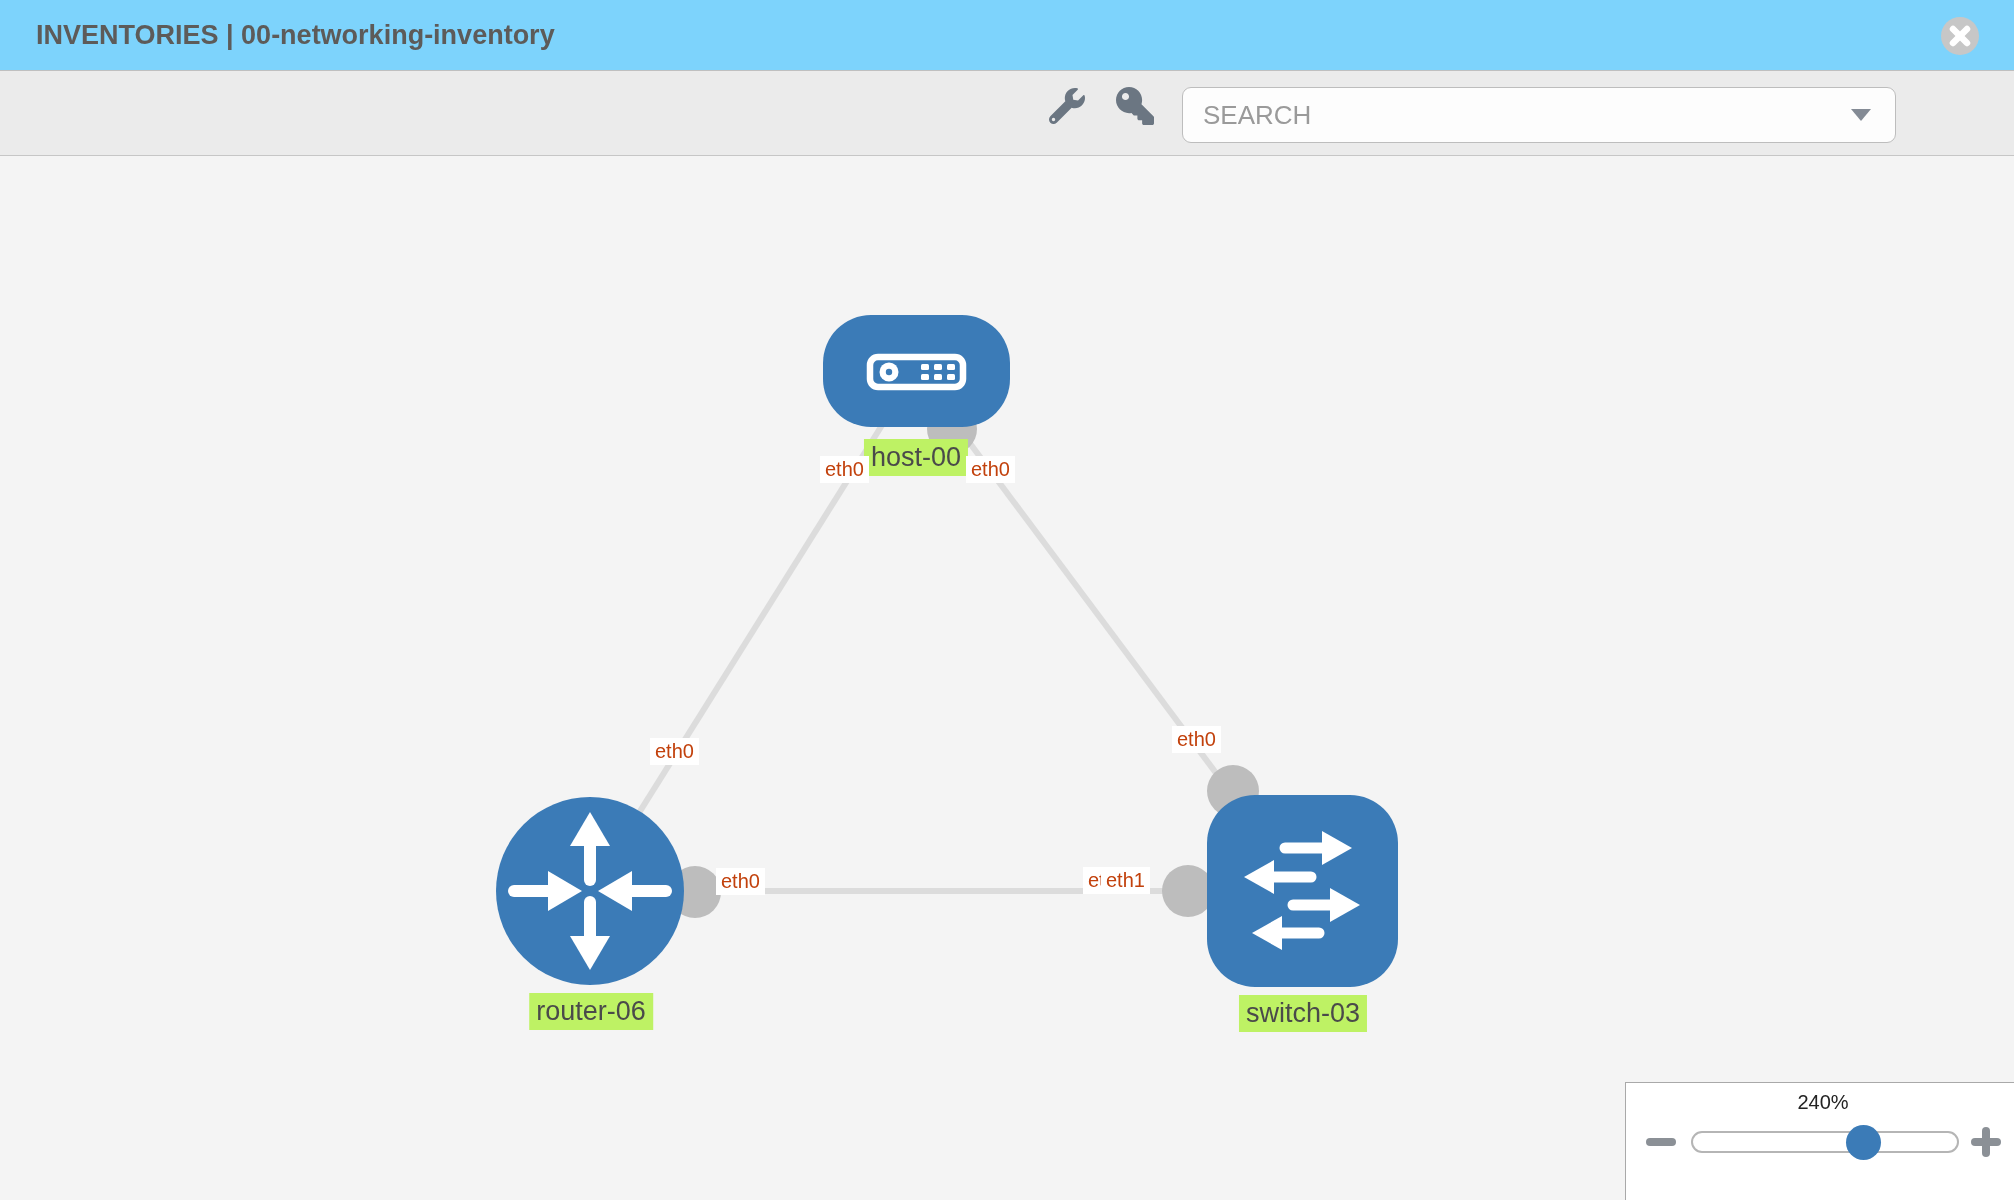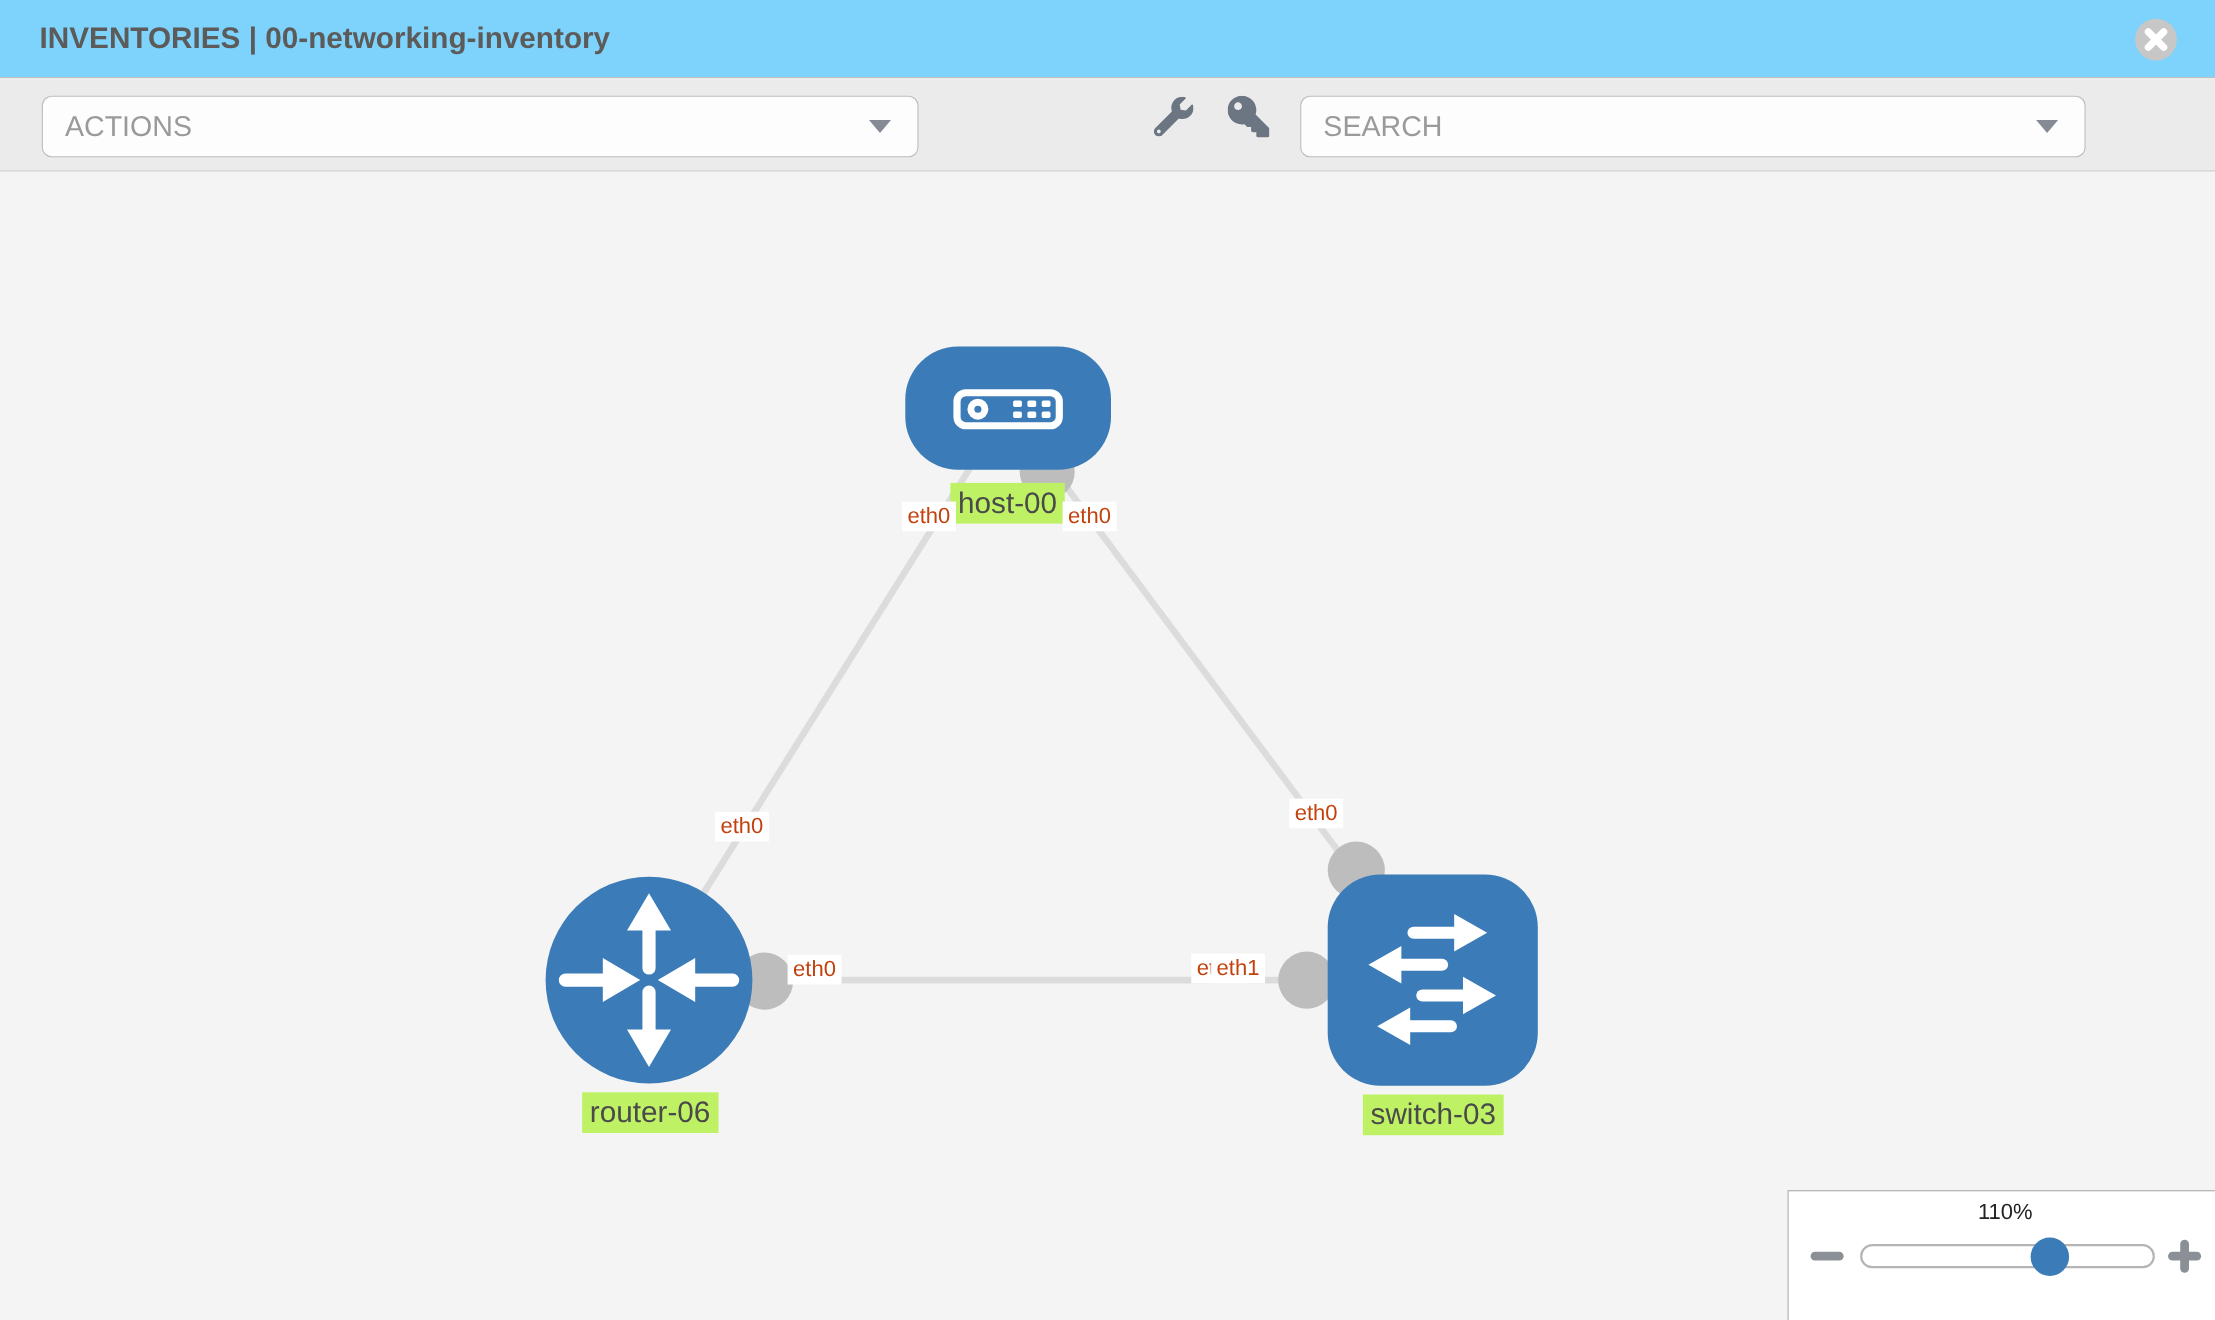--- a/index.html
+++ b/index.html
@@ -99,24 +99,20 @@
   <div class="close-btn">
     <svg width="38" height="38" viewBox="0 0 38 38">
       <line x1="12" y1="12" x2="26" y2="26" stroke="#ffffff" stroke-width="6.5" stroke-linecap="round"></line>
       <line x1="26" y1="12" x2="12" y2="26" stroke="#ffffff" stroke-width="6.5" stroke-linecap="round"></line>
     </svg>
   </div>
 </div>
 
 <div class="toolbar">
 
-  <div class="select-box actions-box">
-    <span class="sel-label">ACTIONS</span>
-    <span class="caret"></span>
-  </div>
 
   <button class="tool-icon-btn wrench-btn">
     <svg width="36" height="36" viewBox="0 0 512 512">
       <path fill="#6b7682" d="M507.73 109.1c-2.24-9.03-13.54-12.09-20.12-5.51l-74.36 74.36-67.88-11.31-11.31-67.88 74.36-74.36c6.62-6.62 3.43-17.9-5.66-20.16-47.38-11.74-99.55.91-136.58 37.93-39.64 39.64-50.55 97.1-34.05 147.2L18.74 402.76c-24.99 24.99-24.99 65.51 0 90.5 24.99 24.99 65.51 24.99 90.5 0l213.21-213.21c50.12 16.71 107.47 5.68 147.37-34.22 37.07-37.07 49.7-89.32 37.91-136.73zM64 472c-13.25 0-24-10.75-24-24 0-13.26 10.75-24 24-24s24 10.74 24 24c0 13.25-10.75 24-24 24z"></path>
     </svg>
   </button>
 
   <button class="tool-icon-btn key-btn">
     <svg width="38" height="38" viewBox="0 0 512 512" style="transform:scaleX(-1)">
       <path fill="#6b7682" d="M512 176.001C512 273.203 433.202 352 336 352c-11.22 0-22.19-1.062-32.827-3.069l-24.012 27.014A23.999 23.999 0 0 1 261.223 384H224v40c0 13.255-10.745 24-24 24h-40v40c0 13.255-10.745 24-24 24H24c-13.255 0-24-10.745-24-24v-78.059c0-6.365 2.529-12.47 7.029-16.971l161.802-161.802C163.108 213.814 160 195.271 160 176 160 78.798 238.797.001 335.999 0 433.488-.001 512 78.511 512 176.001zM336 128c0 26.51 21.49 48 48 48s48-21.49 48-48-21.49-48-48-48-48 21.49-48 48z"></path>
@@ -192,21 +188,21 @@
   <div class="if-label" style="left:820px;  top:300px;">eth0</div>
   <div class="if-label" style="left:966px;  top:300px;">eth0</div>
   <div class="if-label" style="left:650px;  top:582px;">eth0</div>
   <div class="if-label" style="left:1172px; top:570px;">eth0</div>
   <div class="if-label" style="left:716px;  top:712px;">eth0</div>
   <div class="if-label" style="left:1083px; top:711px;">eth0</div>
   <div class="if-label" style="left:1101px; top:711px;">eth1</div>
 </div>
 
 <div class="zoom-panel">
-  <div class="zoom-value">110%</div>
+  <div class="zoom-value">240%</div>
 
   <button class="zoom-btn zoom-minus">
     <svg width="32" height="32" viewBox="0 0 32 32">
       <line x1="5" y1="16" x2="27" y2="16" stroke="#8b9096" stroke-width="8" stroke-linecap="round"></line>
     </svg>
   </button>
 
   <div class="zoom-track"></div>
   <div class="zoom-thumb"></div>
 

